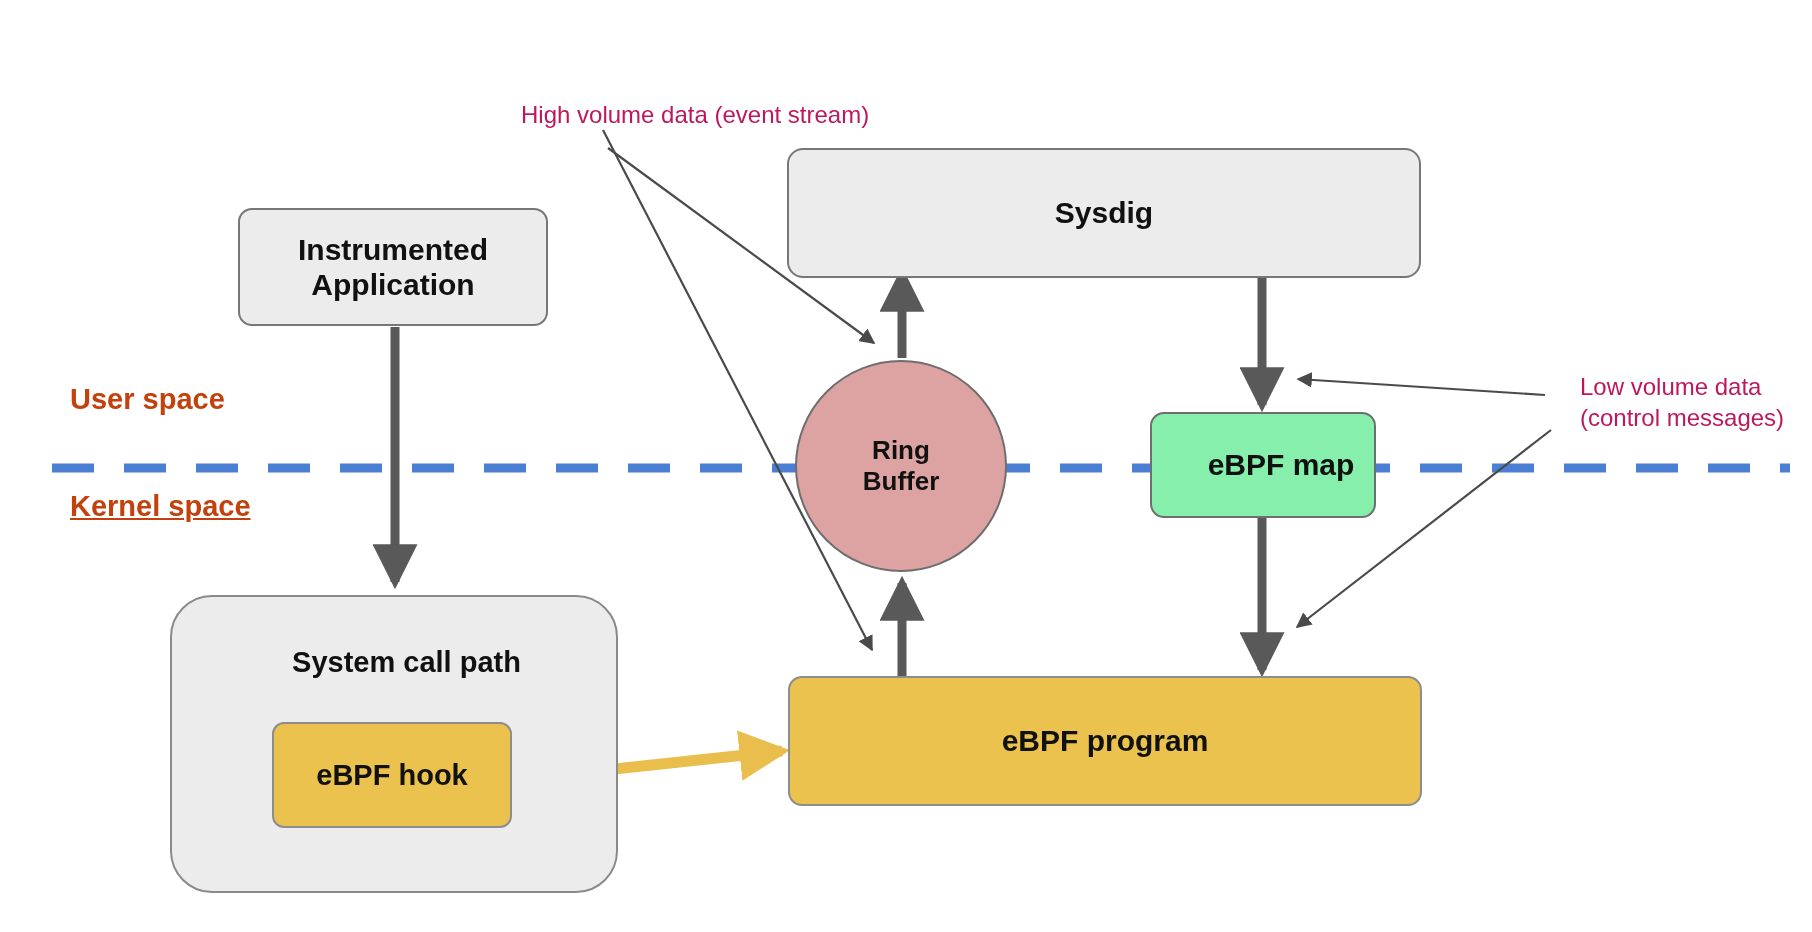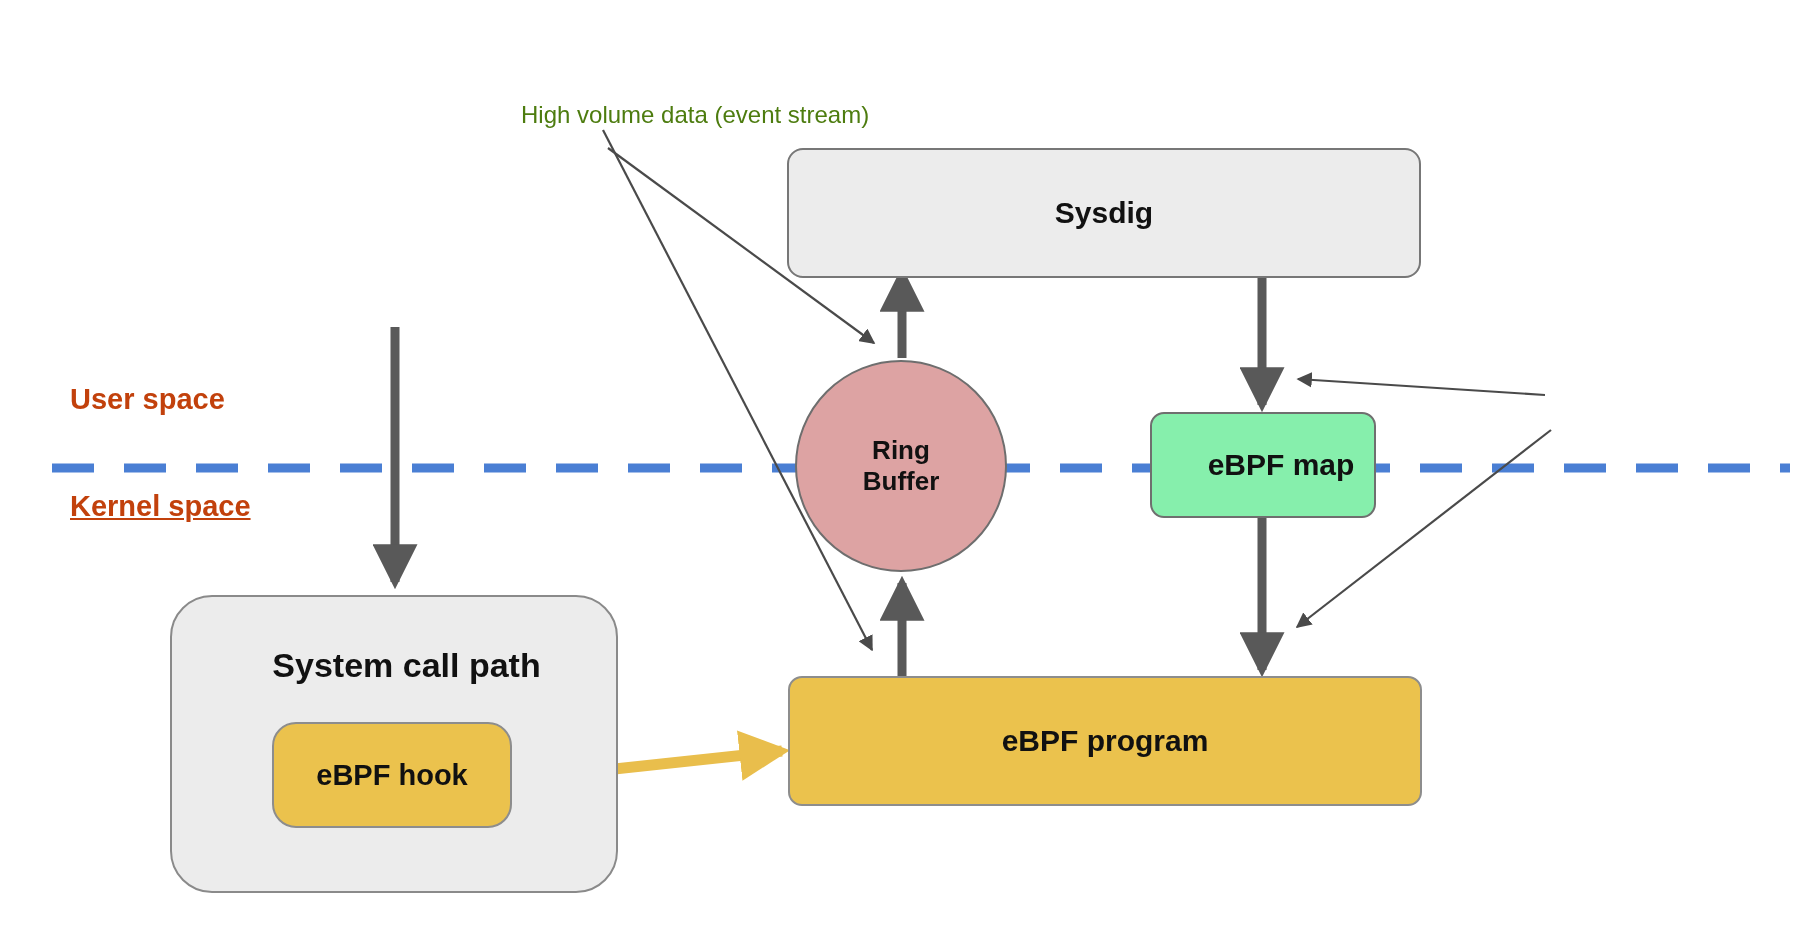--- a/index.html
+++ b/index.html
@@ -93,51 +93,51 @@
     width: 448px; height: 298px;
     border-radius: 42px;
     display: block;
     background: #ececec;
     border-color: #8a8a8a;
   }
   #system-call-path .scp-title {
     position: absolute;
     left: 0; right: 0; top: 48px;
     text-align: center;
-    font-size: 34px;
+    font-size: 29px;
     font-weight: bold;
     color: #111111;
     padding-left: 25px;
   }
 
   #ebpf-hook {
     left: 272px; top: 722px;
     width: 240px; height: 106px;
-    border-radius: 24px;
+    border-radius: 12px;
     font-size: 29px;
     z-index: 6;
   }
 
   
   .space-label {
     position: absolute;
     font-size: 29px;
     font-weight: bold;
     color: #c2410c;
     white-space: nowrap;
     z-index: 5;
   }
   #user-space-label  { left: 70px; top: 383px; }
   #kernel-space-label{ left: 70px; top: 490px; text-decoration: underline; }
 
   
   .annot {
     position: absolute;
     font-size: 24px;
-    color: #4d7c0f;
+    color: #be185d;
     white-space: pre-line;
     line-height: 1.28;
     z-index: 5;
   }
   #high-volume-label { left: 521px; top: 100px; }
   #low-volume-label  { left: 1580px; top: 372px; }
 
   
   svg.layer {
     position: absolute;
@@ -190,20 +190,22 @@
 
     <line x1="608" y1="148" x2="874" y2="343" stroke="#4a4a4a" stroke-width="2.2" marker-end="url(#head-thin)"></line>
 
     <line x1="603" y1="130" x2="872" y2="650" stroke="#4a4a4a" stroke-width="2.2" marker-end="url(#head-thin)"></line>
 
     <line x1="1545" y1="395" x2="1298" y2="379" stroke="#4a4a4a" stroke-width="2.2" marker-end="url(#head-thin)"></line>
 
     <line x1="1551" y1="430" x2="1297" y2="627" stroke="#4a4a4a" stroke-width="2.2" marker-end="url(#head-thin)"></line>
   </svg>
 
+  <div class="node gray-box" id="instrumented-application" style="white-space: pre-line;">Instrumented
+Application</div>
 
   <div class="node gray-box" id="sysdig">Sysdig</div>
 
   <div class="node circle-node" id="ring-buffer" style="white-space: pre-line;">Ring
 Buffer</div>
 
   <div class="node green-box" id="ebpf-map">eBPF map</div>
 
   <div class="node yellow-box" id="ebpf-program">eBPF program</div>
 
@@ -212,14 +214,16 @@
   </div>
 
   <div class="node yellow-box" id="ebpf-hook">eBPF hook</div>
 
   <div class="space-label" id="user-space-label">User space</div>
 
   <div class="space-label" id="kernel-space-label">Kernel space</div>
 
   <div class="annot" id="high-volume-label">High volume data (event stream)</div>
 
+  <div class="annot" id="low-volume-label">Low volume data
+(control messages)</div>
 
 </div>
 
 </body></html>

